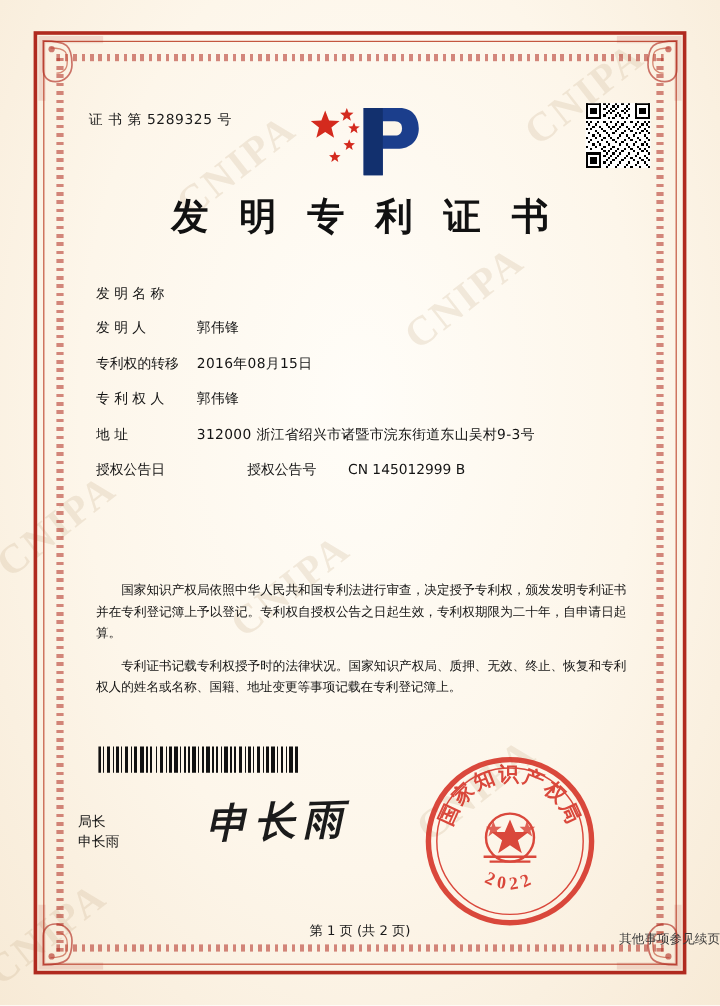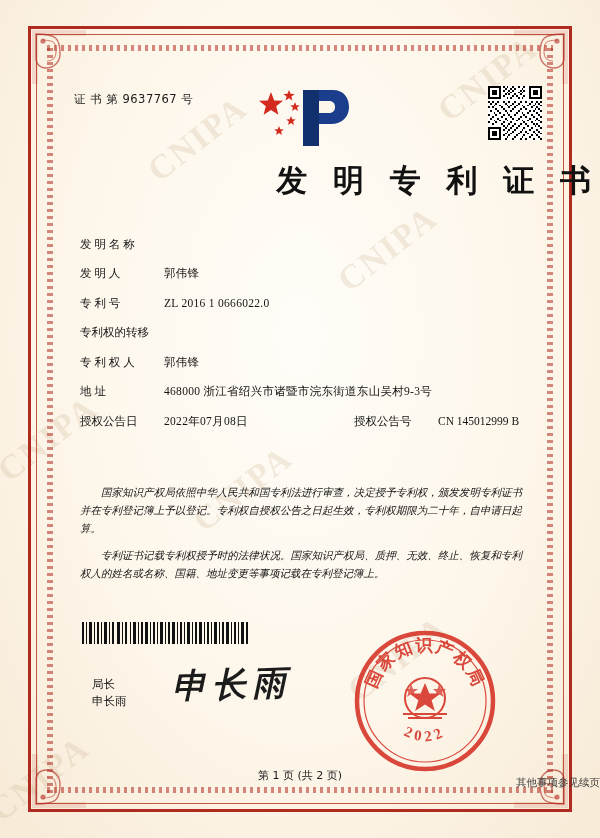--- a/index.html
+++ b/index.html
@@ -110,21 +110,21 @@
     position: absolute;
     left: 50%; top: 84px;
     transform: translateX(-50%);
     width: 118px; height: 64px;
   }
 
   .title {
     position: absolute;
     left: 0; right: 0;
     top: 160px;
-    text-align: right;
+    text-align: center;
     font-family: "Liberation Serif", "DejaVu Serif", serif;
     font-size: 31px;
     font-weight: bold;
     letter-spacing: 9px;
     color: #111;
     text-indent: 9px;
   }
 
   
   .fields {
@@ -133,21 +133,20 @@
     top: 237px;
     width: 450px;
     font-size: 11.5px;
     color: #141414;
   }
   .frow {
     display: flex;
     align-items: flex-start;
     margin-bottom: 14.5px;
     line-height: 1.3;
-    font-family: Liberation Serif, serif;
   }
   .flabel {
     width: 84px;
     flex: 0 0 84px;
     letter-spacing: 0px;
     white-space: nowrap;
   }
   .fval {
     flex: 1 1 auto;
     letter-spacing: .3px;
@@ -169,34 +168,33 @@
     top: 483px;
     width: 442px;
     font-size: 10.5px;
     line-height: 1.72;
     color: #141414;
     text-align: justify;
   }
   .paras p {
     margin: 0 0 9px 0;
     text-indent: 21px;
-    font-style: italic;
   }
 
   
   .barcode {
     position: absolute;
     left: 82px; top: 622px;
     width: 168px; height: 22px;
   }
 
   
   .sig-label {
     position: absolute;
-    left: 92px; top: 676px;
+    left: 65px; top: 676px;
     font-size: 11.5px;
     color: #141414;
     line-height: 1.45;
   }
   .sig-hand {
     position: absolute;
     left: 172px; top: 662px;
     font-family: "Liberation Serif", "DejaVu Serif", serif;
     font-size: 34px;
     font-style: italic;
@@ -274,21 +272,21 @@
   </div>
   <div class="corner c-br">
     <svg width="58" height="58" viewBox="0 0 58 58">
       <path d="M2 2 H56 V8 H8 V56 H2 Z" fill="#b02a1f" opacity="0.15"></path>
       <path d="M6 6 C26 6 30 10 30 26 C30 34 24 40 16 40 C10 40 6 36 6 30 Z" fill="none" stroke="#b02a1f" stroke-width="1.4" opacity="0.75"></path>
       <path d="M12 12 C26 12 26 16 26 24 C26 30 22 33 17 33" fill="none" stroke="#c4563f" stroke-width="1.1" opacity="0.8"></path>
       <circle cx="13" cy="13" r="2.6" fill="#b02a1f" opacity="0.7"></circle>
     </svg>
   </div>
 
-  <div class="cert-no">证 书 第 9637767 号</div>
+  <div class="cert-no">证 书 第 5289325 号</div>
 
   <div class="qr">
     <svg width="54" height="54" viewBox="0 0 29 29" shape-rendering="crispEdges">
       <rect width="29" height="29" fill="#fff"></rect>
       <g fill="#000">
         <rect x="0" y="0" width="7" height="1"></rect>
           <rect x="0" y="6" width="7" height="1"></rect>
         <rect x="0" y="0" width="1" height="7"></rect>
           <rect x="6" y="0" width="1" height="7"></rect>
         <rect x="2" y="2" width="3" height="3"></rect>
@@ -508,37 +506,33 @@
 
   <div class="fields">
     <div class="frow">
       <div class="flabel">发 明 名 称</div>
     </div>
     <div class="frow">
       <div class="flabel">发 明 人</div>
       <div class="fval">郭伟锋</div>
     </div>
     <div class="frow">
-      <div class="flabel">专 利 号</div>
-      <div class="fval">ZL 2016 1 0666022.0</div>
-    </div>
-    <div class="frow">
       <div class="flabel">专利权的转移</div>
+      <div class="fval">2016年08月15日</div>
     </div>
     <div class="frow">
       <div class="flabel">专 利 权 人</div>
       <div class="fval">郭伟锋</div>
     </div>
     <div class="frow">
       <div class="flabel">地        址</div>
-      <div class="fval">468000 浙江省绍兴市诸暨市浣东街道东山吴村9-3号</div>
+      <div class="fval">312000 浙江省绍兴市诸暨市浣东街道东山吴村9-3号</div>
     </div>
     <div class="frow double" style="margin-top:8px;">
       <div class="flabel">授权公告日</div>
-      <div class="fval fval1">2022年07月08日</div>
       <div class="flabel2">授权公告号</div>
       <div class="fval2">CN 145012999 B</div>
     </div>
   </div>
 
   <div class="paras">
     <p>国家知识产权局依照中华人民共和国专利法进行审查，决定授予专利权，颁发发明专利证书并在专利登记簿上予以登记。专利权自授权公告之日起生效，专利权期限为二十年，自申请日起算。</p>
     <p>专利证书记载专利权授予时的法律状况。国家知识产权局、质押、无效、终止、恢复和专利权人的姓名或名称、国籍、地址变更等事项记载在专利登记簿上。</p>
   </div>
 

